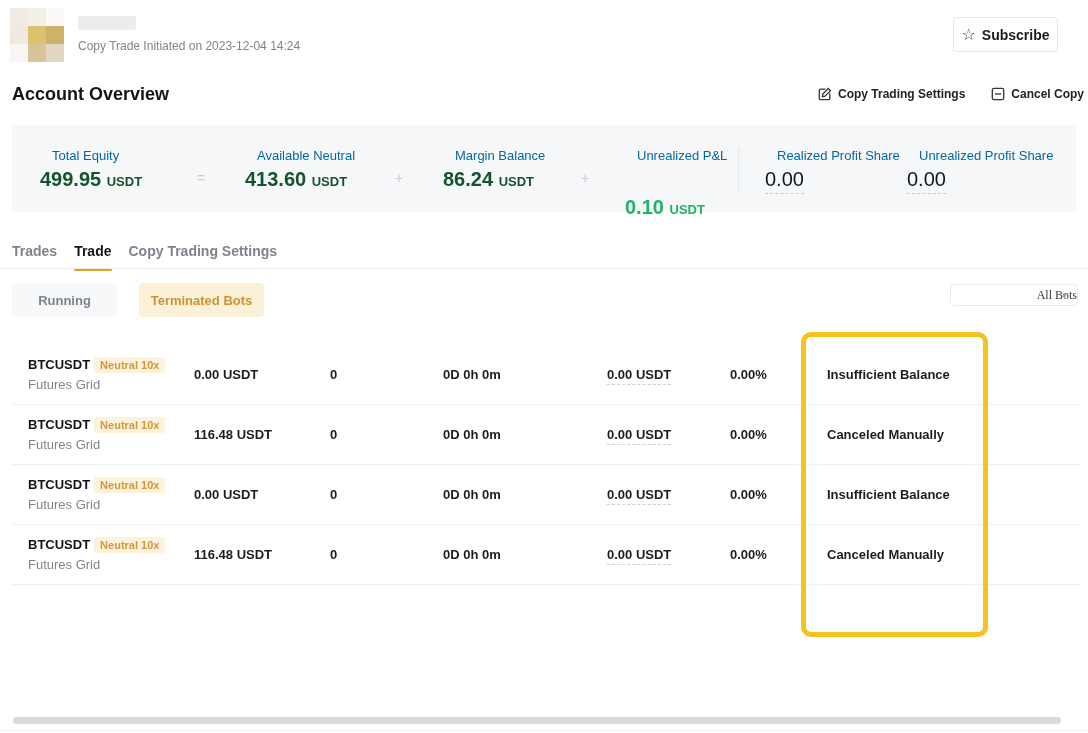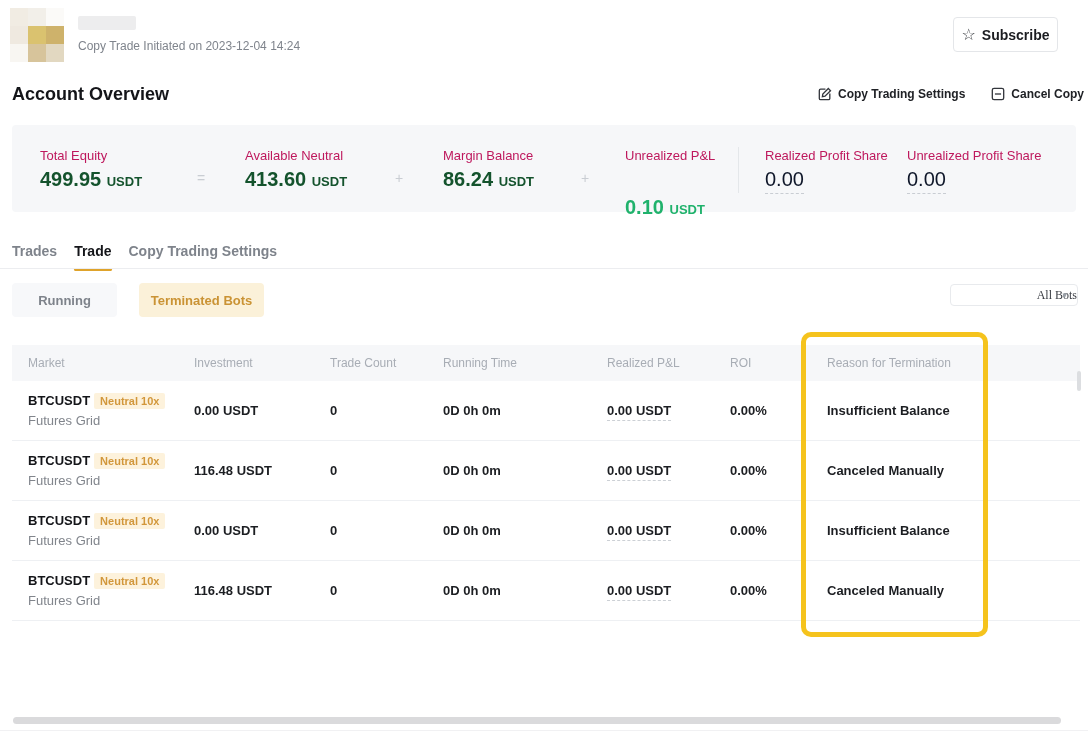--- a/index.html
+++ b/index.html
@@ -19,21 +19,21 @@
 
   
   .page-title { position:absolute; left:12px; top:84px; font-size:18px; font-weight:bold; color:#141519; }
   .ov-actions { position:absolute; top:87px; right:4px; display:flex; gap:26px; align-items:center; }
   .ov-action { display:flex; align-items:center; gap:6px; font-size:12px; font-weight:bold; color:#202226; cursor:pointer; }
   .ov-action svg { display:block; }
 
   
   .stats-bar { position:absolute; left:12px; top:125px; width:1064px; height:87px; background:#f6f7f9; border-radius:4px; }
   .stat { position:absolute; top:0; }
-  .stat .lbl { position:absolute; top:23px; left:0; font-size:13px; color:#be185d; white-space:nowrap; }
+  .stat .lbl { position:absolute; top:23px; left:12px; font-size:13px; color:#0369a1; white-space:nowrap; }
   .stat .val { position:absolute; top:43px; left:0; font-size:20px; font-weight:bold; color:#14532d; white-space:nowrap; }
   .stat .val .unit { font-size:13px; }
   .stat .val.green, .stat .val.green .unit { color:#20b26c;margin-top:28px; }
   .stat .val.plain { font-weight:normal; color:#0f172a; }
   .dash-underline { border-bottom:1px dashed #c9cdd3; padding-bottom:3px; }
   .op { position:absolute; top:45px; font-size:14px; color:#c9cdd3; }
   .stat-divider { position:absolute; left:726px; top:22px; width:1px; height:46px; background:#e4e7ea; }
 
   
   .tabs { position:absolute; left:12px; top:243px; display:flex; gap:17px; font-size:14px; font-weight:bold; }
@@ -167,32 +167,20 @@
 
 <div class="pill pill-running">Running</div>
 <div class="pill pill-terminated">Terminated Bots</div>
 
 <div class="bots-filter">
   <span>All Bots</span>
   <span class="chev">▾</span>
 </div>
 
 <div class="bots-table">
-  <div class="t-header">
-    <div class="col-market">Market</div>
-    <div class="col-investment">Investment</div>
-    <div class="col-trades">Trade Count</div>
-    <div class="col-running">Running Time</div>
-    <div class="col-pnl">Realized P&amp;L</div>
-    <div class="col-roi">ROI</div>
-    <div class="col-reason">Reason for Termination</div>
-    <div class="col-action">
-        <span class="hdr-fragment"></span>
-      </div>
-  </div>
   <div>
   <div class="t-row">
     <div class="col-market">
       <div class="market-line1">
         <span class="market-symbol">BTCUSDT</span>
         <span class="market-badge">Neutral 10x</span>
       </div>
       <div class="market-type">Futures Grid</div>
     </div>
     <div class="col-investment cell-strong">0.00 USDT</div>

